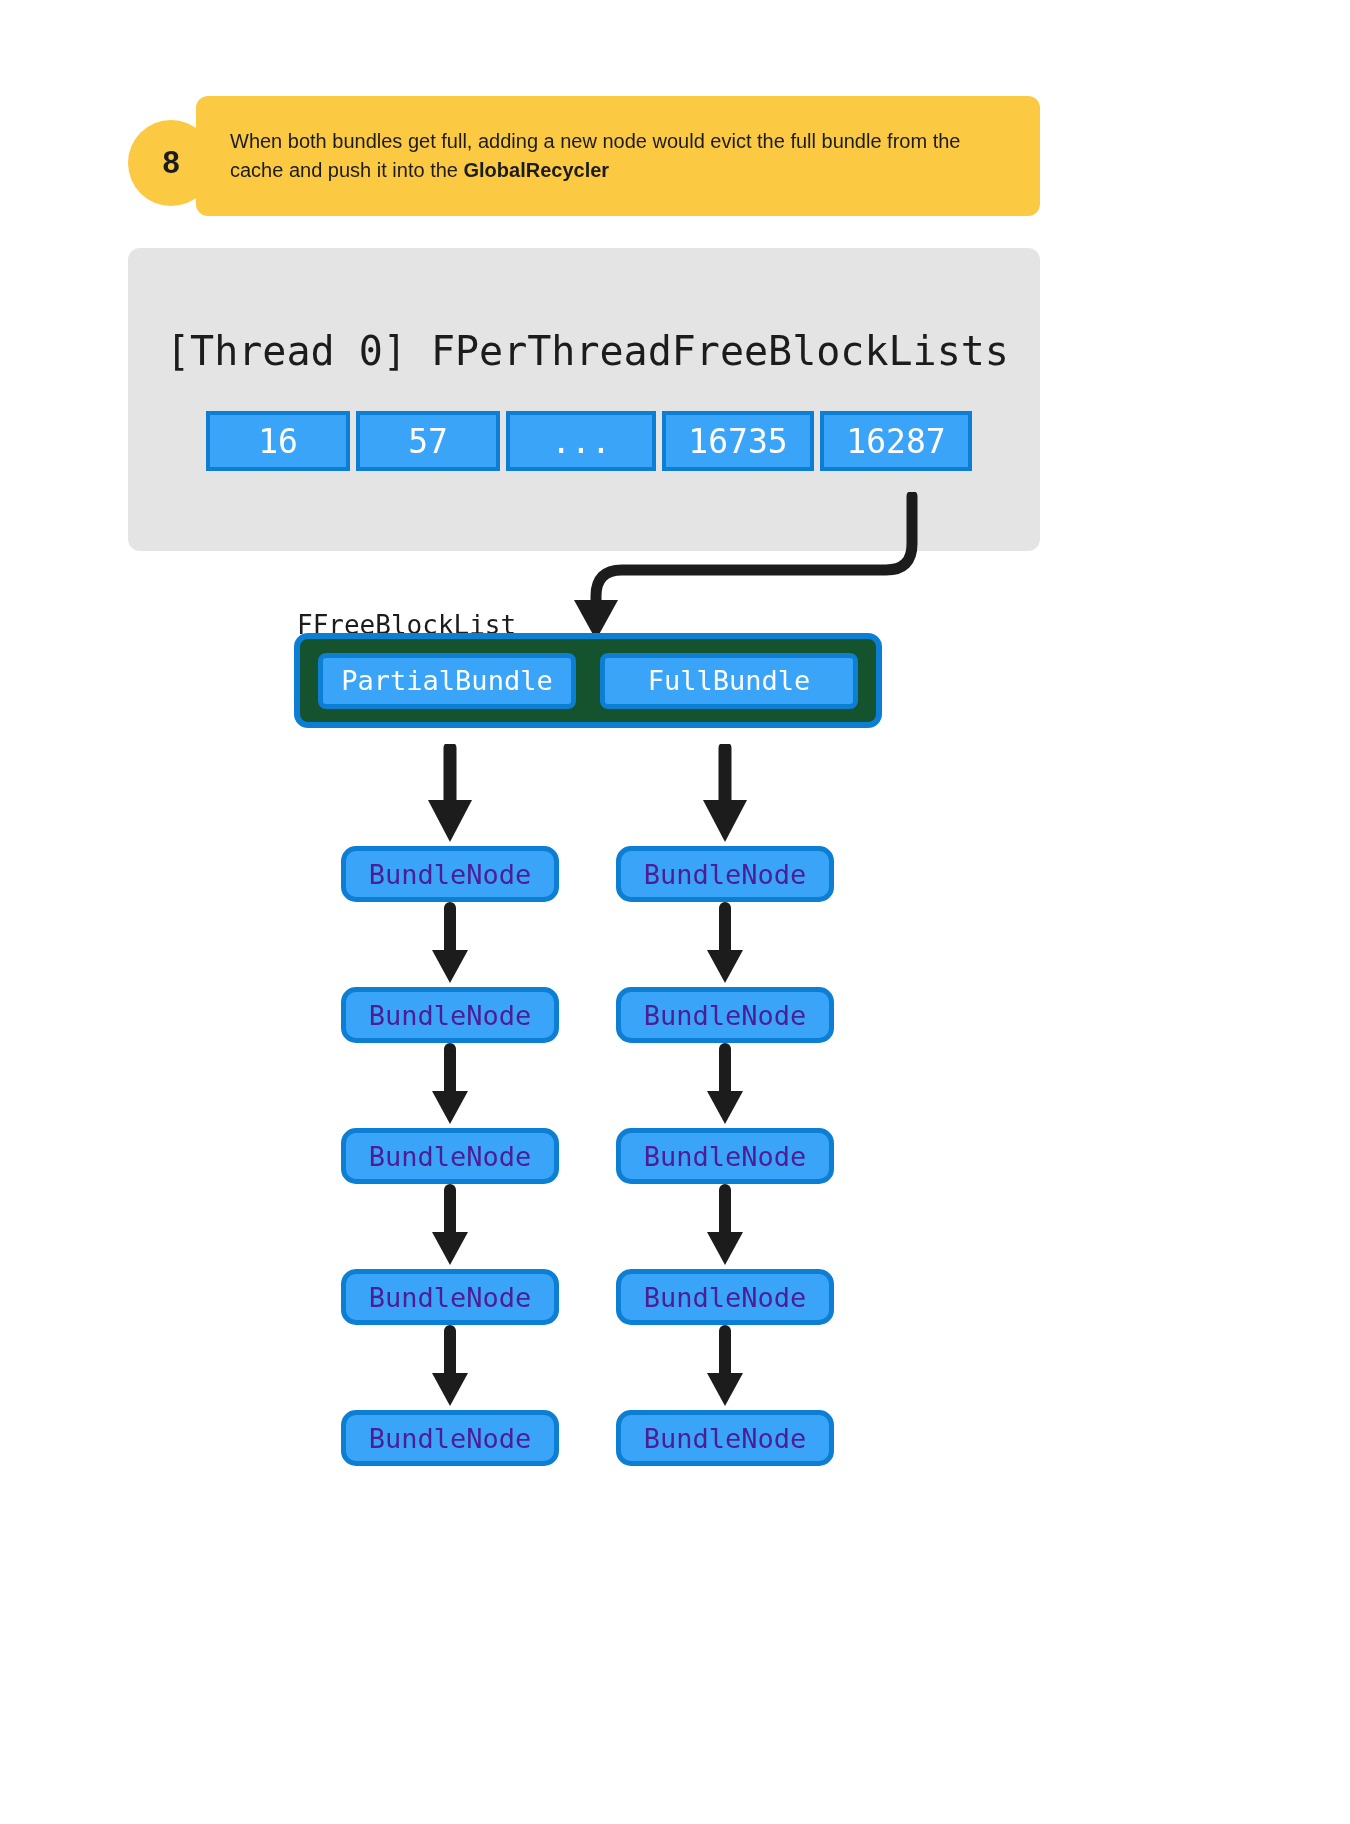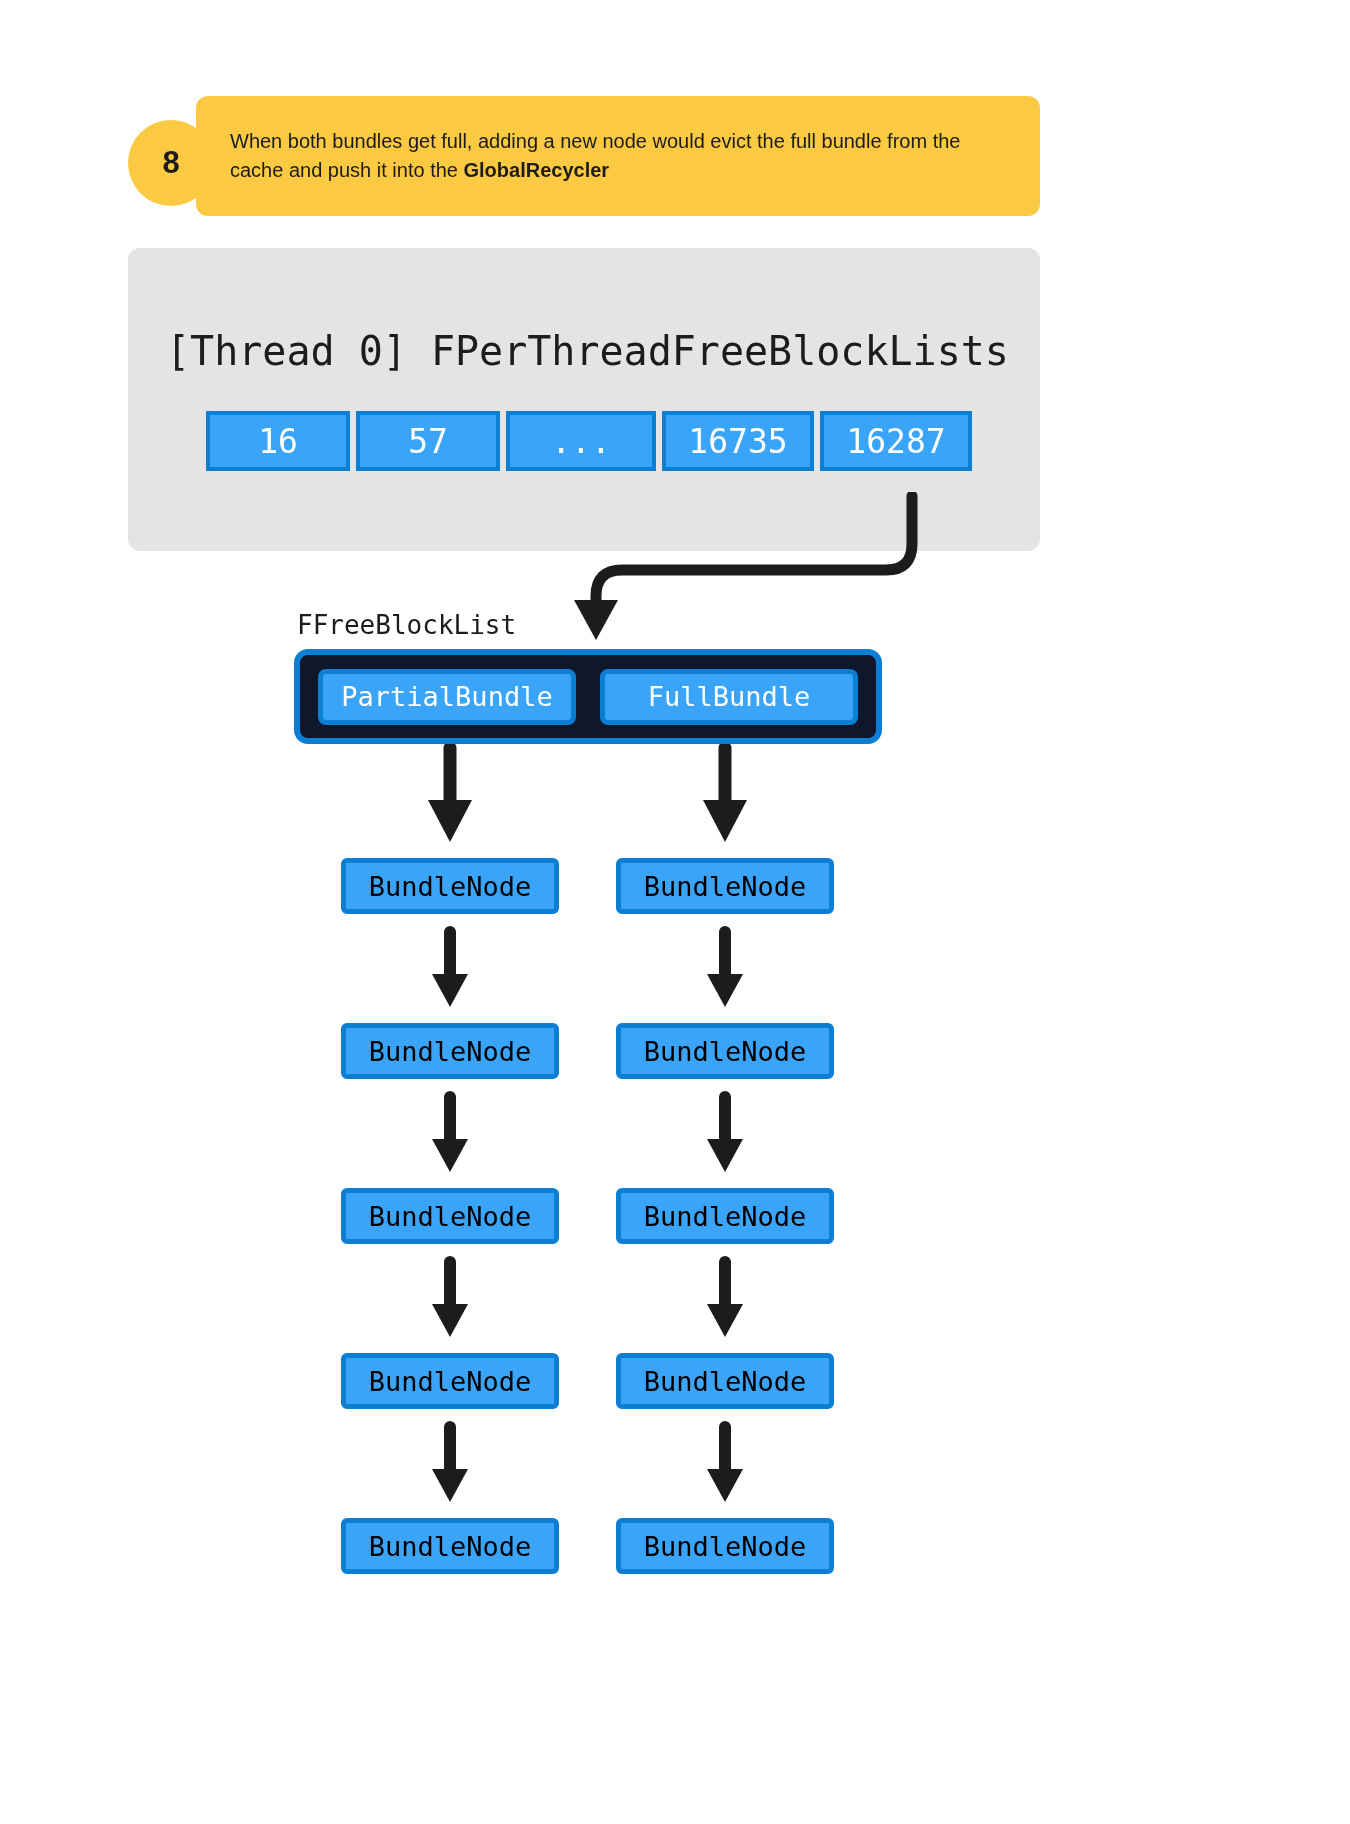--- a/index.html
+++ b/index.html
@@ -119,24 +119,24 @@
     position: absolute;
     left: 297px;
     top: 610px;
     font-family: "DejaVu Sans Mono", monospace;
     font-size: 26px;
     color: #1c1c1c;
   }
   .fbl-box {
     position: absolute;
     left: 294px;
-    top: 649px;
+    top: 633px;
     width: 588px;
     height: 95px;
-    background: #0f172a;
+    background: #14532d;
     border: 6px solid #0c7fd4;
     border-radius: 14px;
     box-sizing: border-box;
     display: flex;
     align-items: center;
     justify-content: space-between;
     padding: 0 18px;
   }
   .bundle {
     width: 258px;
@@ -160,29 +160,29 @@
     width: 300px;
   }
   .col-left  { left: 300px; }
   .col-right { left: 575px; }
 
   .node {
     width: 218px;
     height: 56px;
     background: #3aa5f8;
     border: 5px solid #0c7fd4;
-    border-radius: 6px;
-    box-sizing: border-box;
-    display: flex;
-    align-items: center;
-    justify-content: center;
-    color: #000000;
+    border-radius: 15px;
+    box-sizing: border-box;
+    display: flex;
+    align-items: center;
+    justify-content: center;
+    color: #4c1d95;
     font-family: "DejaVu Sans Mono", monospace;
     font-size: 27px;
-    margin: 12px auto;
+    margin: 0 auto;
   }
 
   .arrow-v {
     display: block;
     margin: 0 auto;
   }
 </style>
 </head>
 <body>
 

